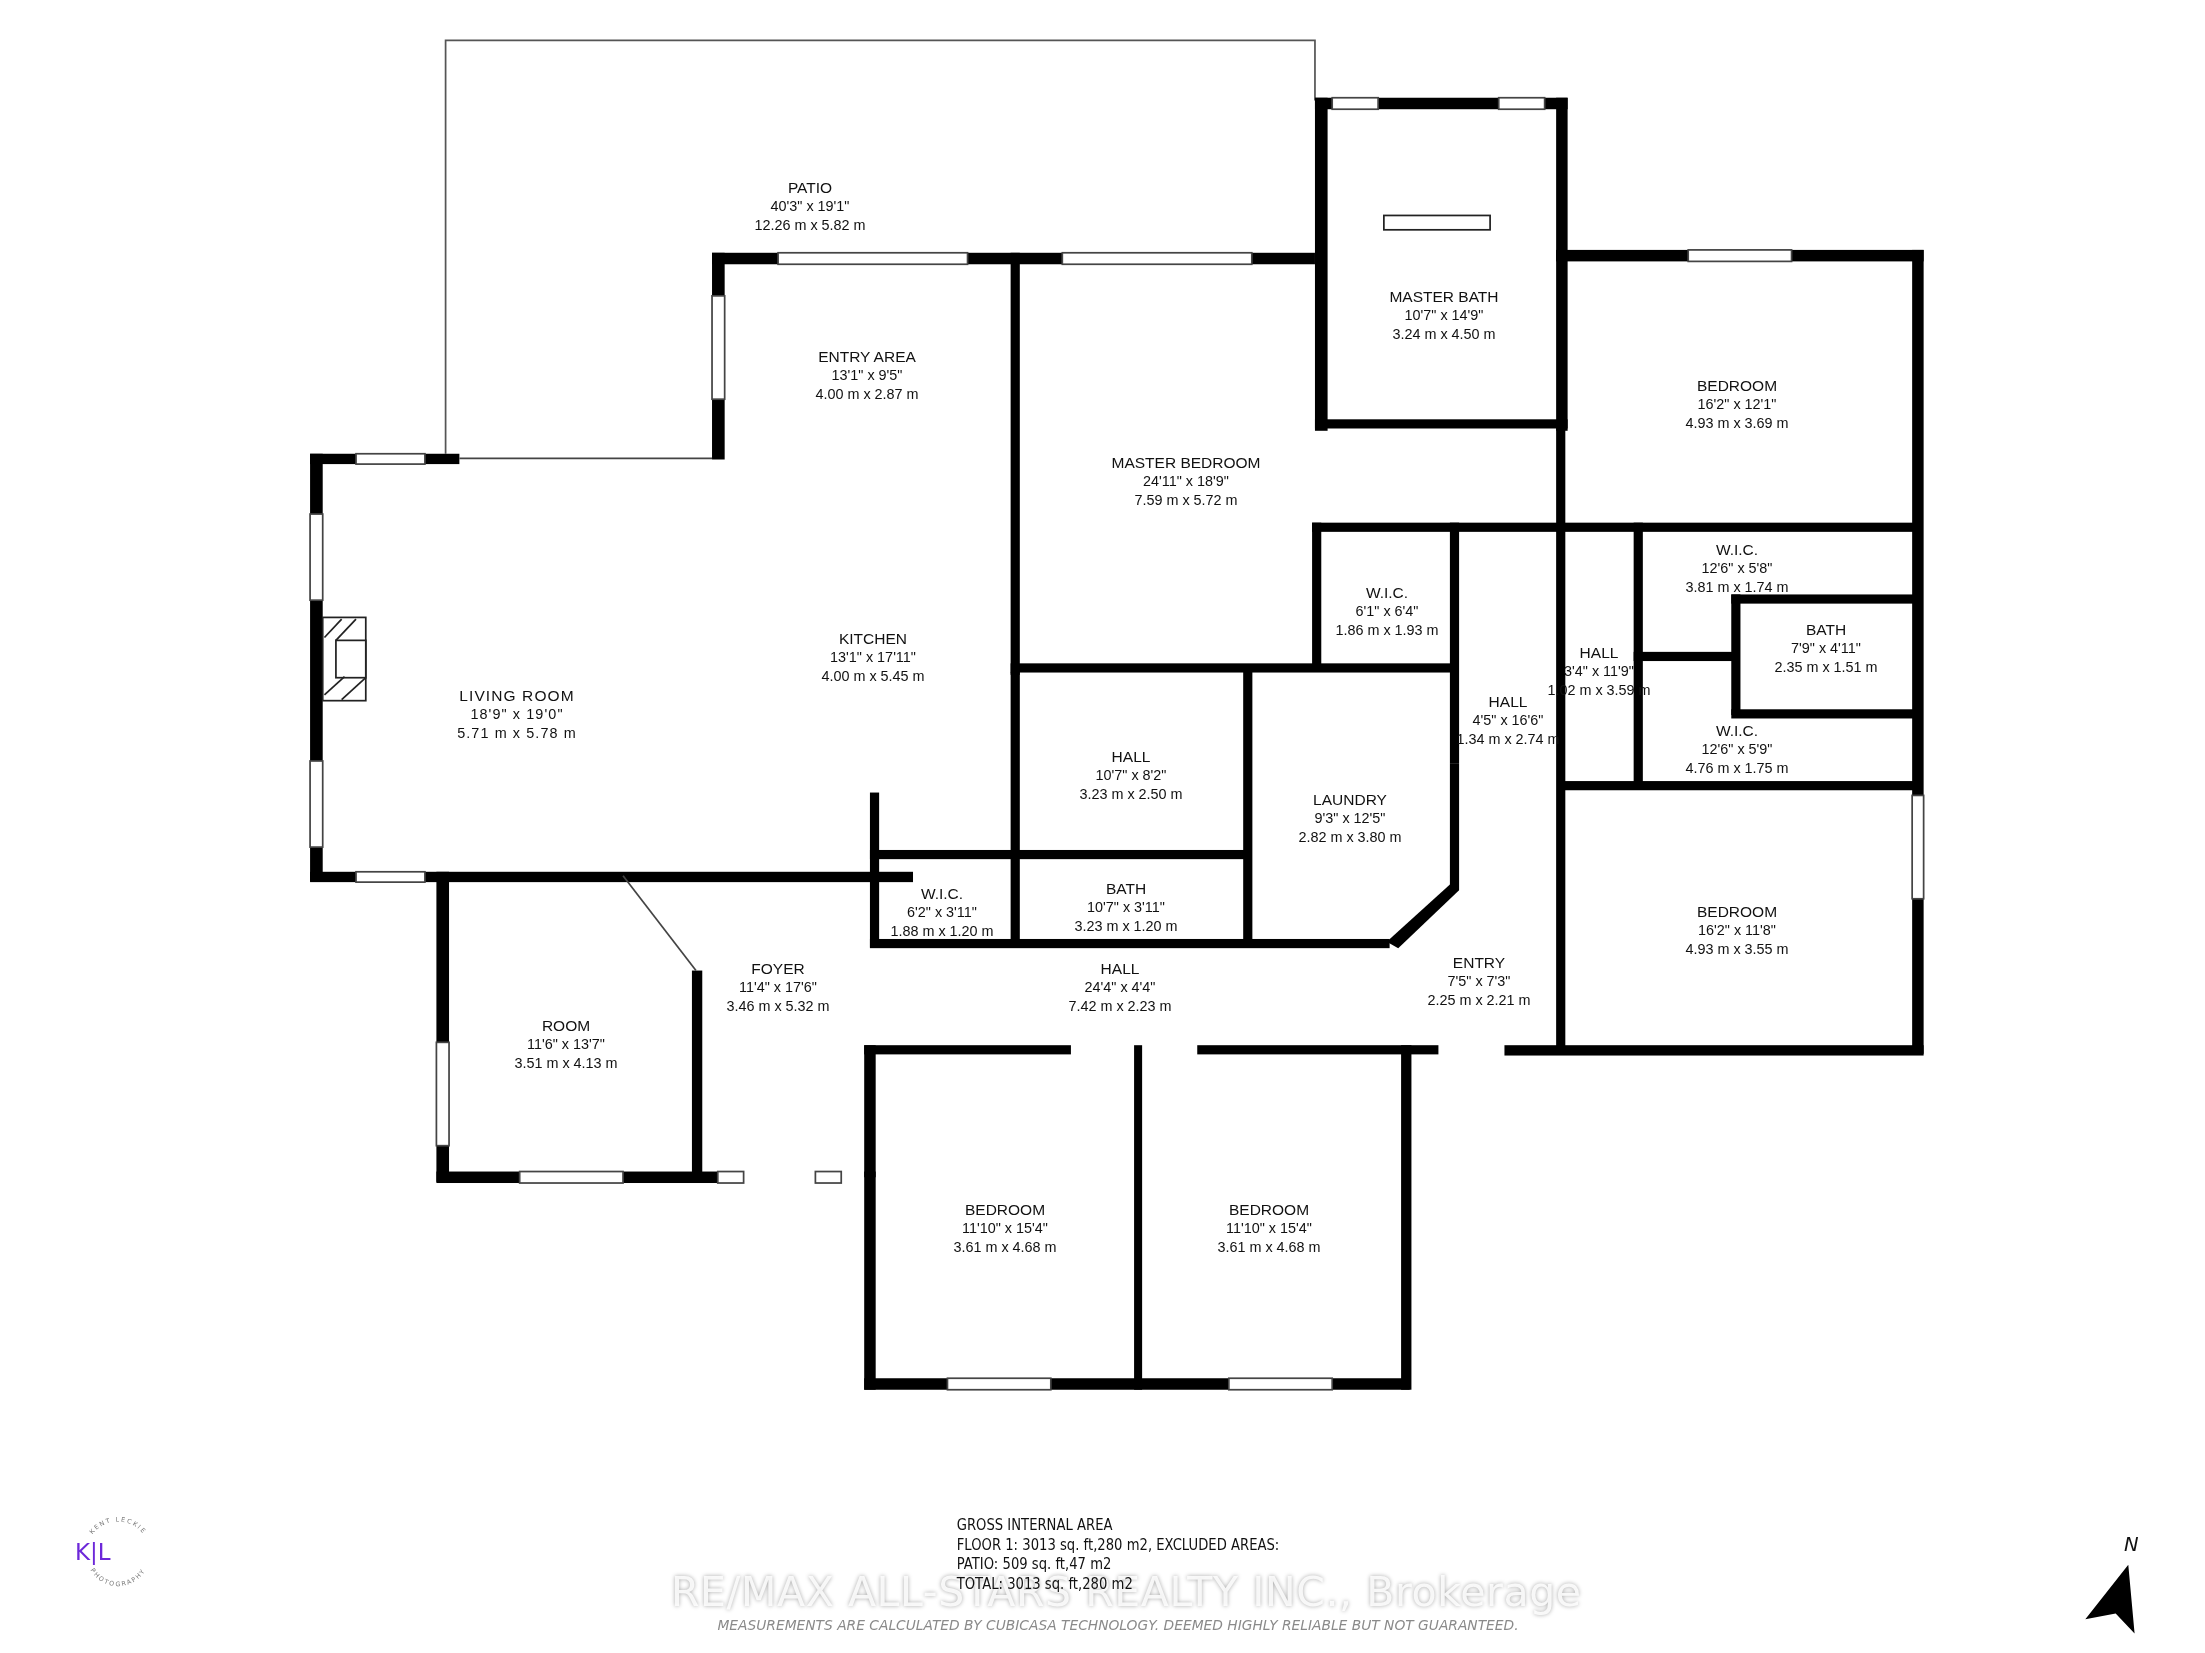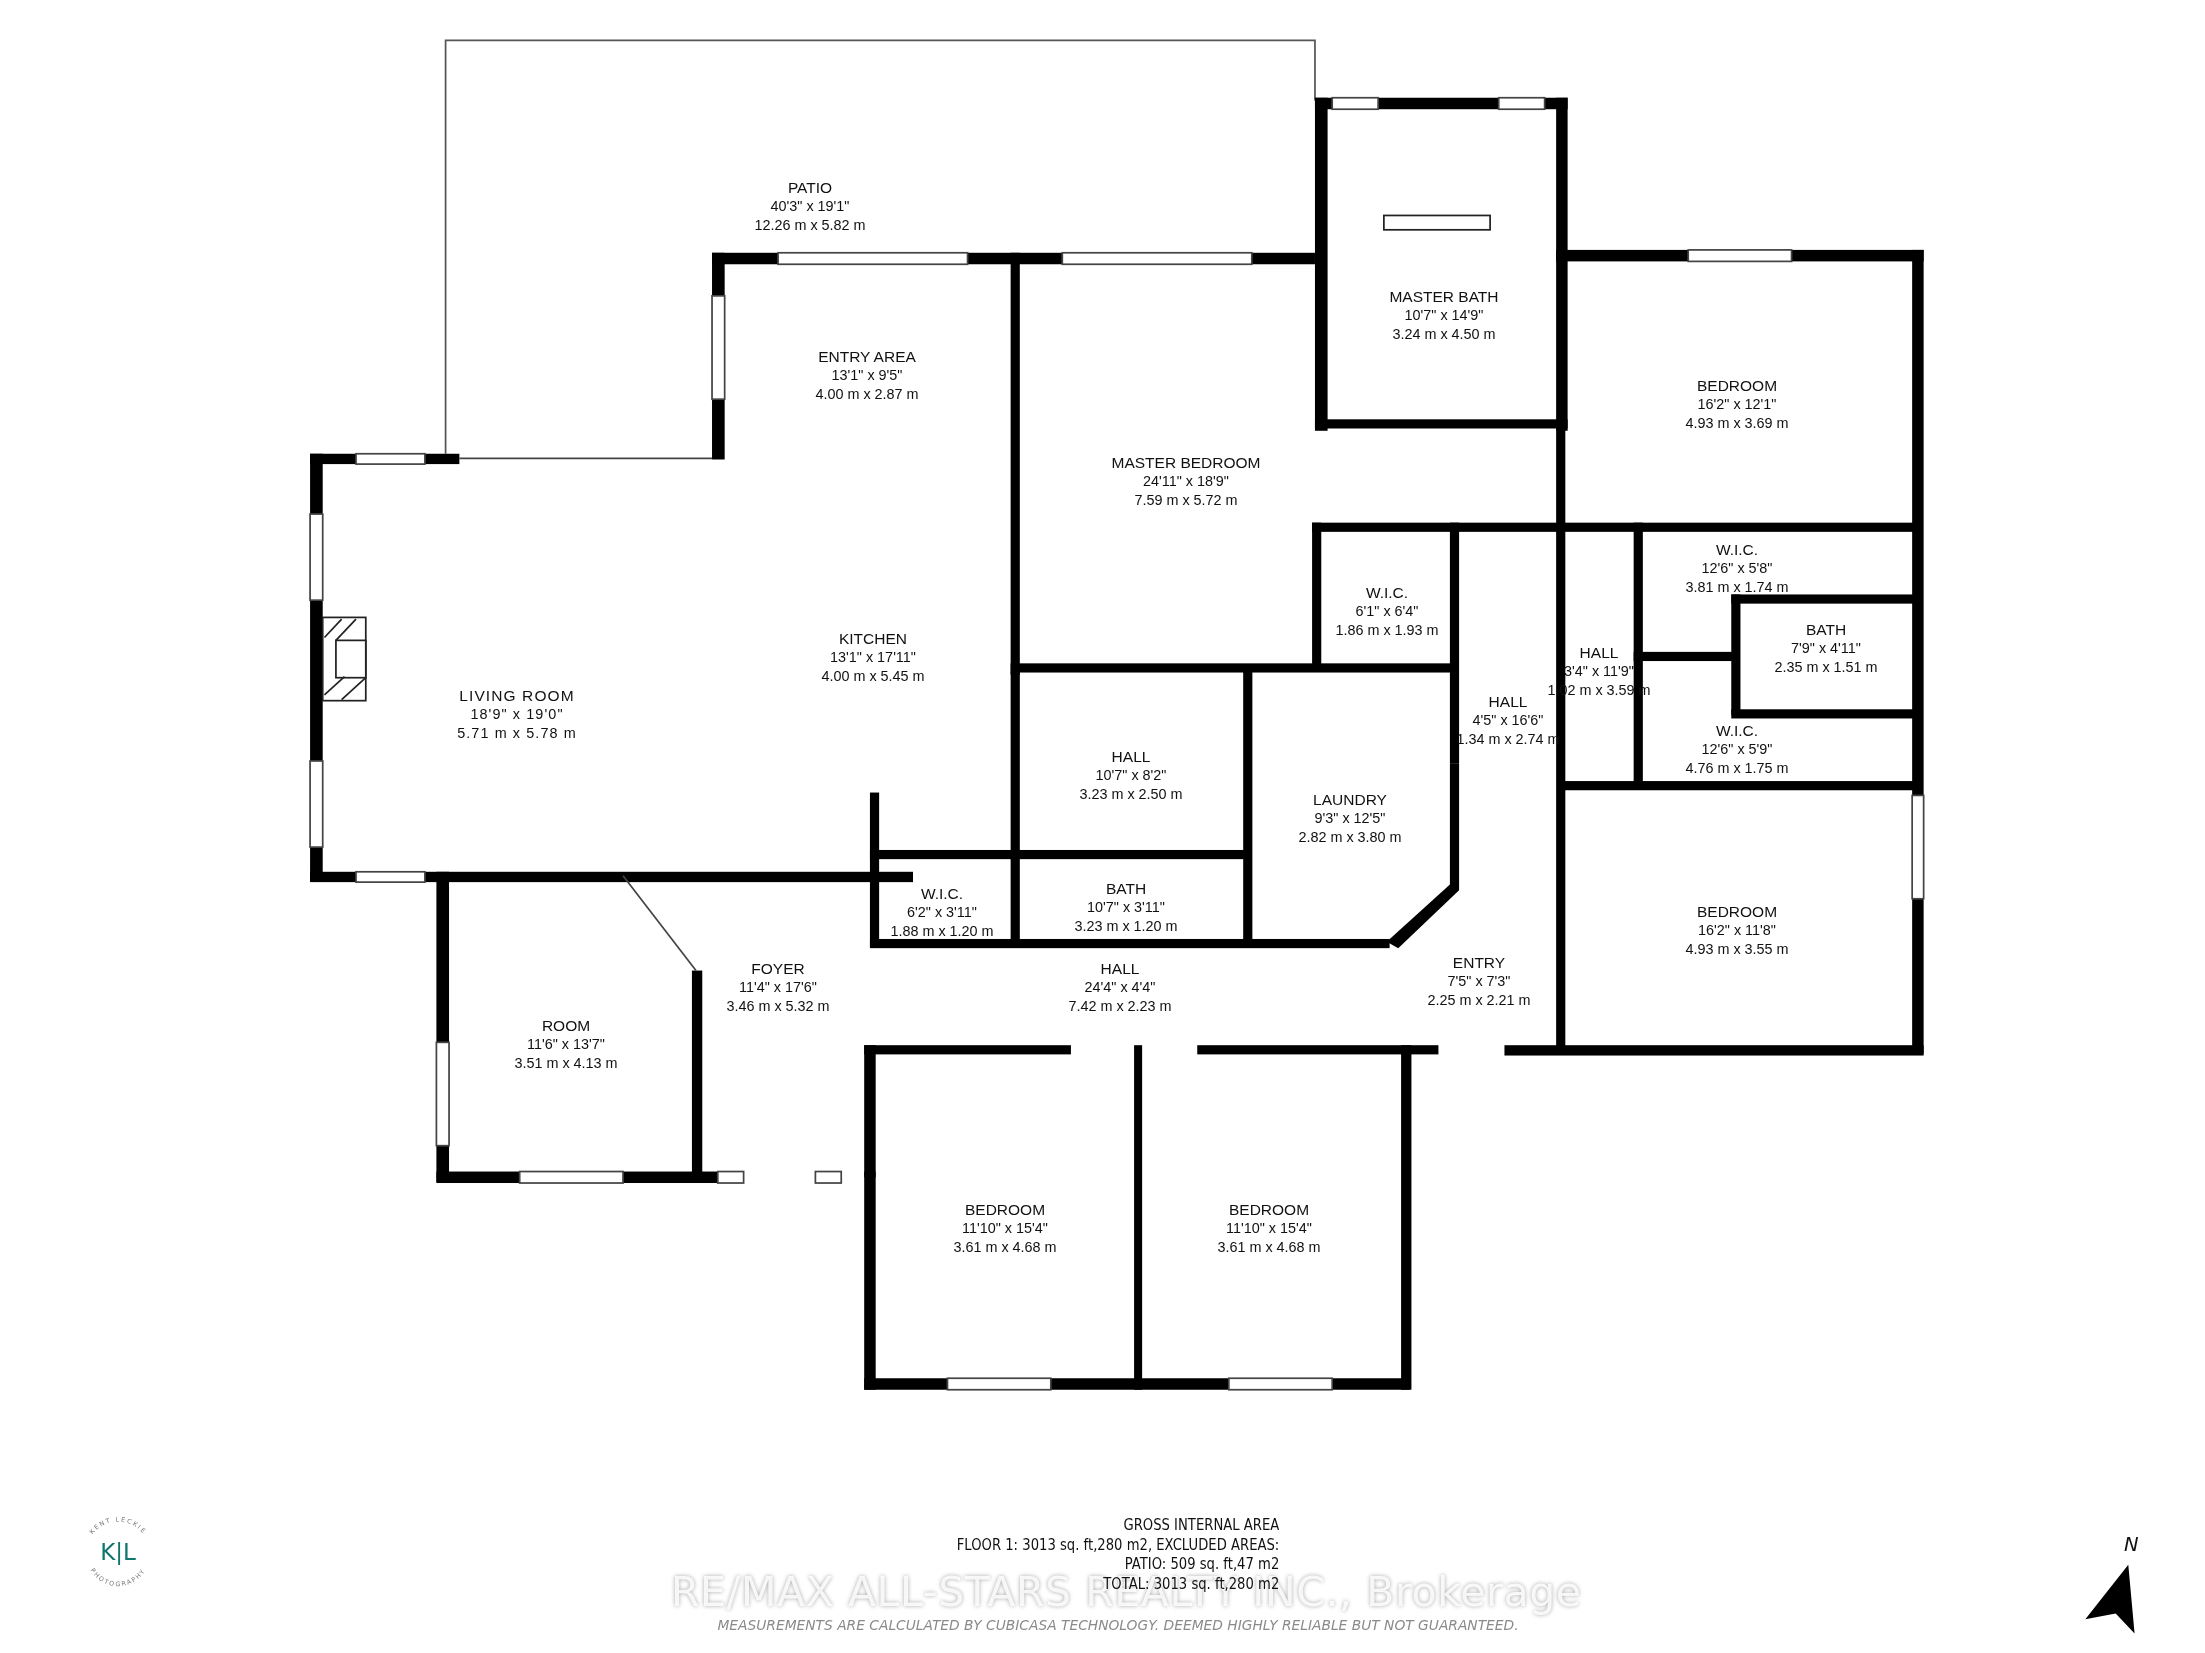--- a/index.html
+++ b/index.html
@@ -6,27 +6,27 @@
   body { width: 2205px; height: 1654px; position: relative; overflow: hidden; font-family: "Liberation Sans", sans-serif; }
   svg.plan { position: absolute; left: 0; top: 0; }
   .wall { fill: #000000; }
   .thin { fill: none; stroke: #555555; stroke-width: 3; }
   .win { fill: #ffffff; stroke: #444444; stroke-width: 3; }
   .winline { stroke: #444444; stroke-width: 3; }
   .label { position: absolute; text-align: center; color: #111111; font-family: "Liberation Sans", sans-serif; transform: translateX(-50%); white-space: nowrap; }
   .label .name { font-size: 15.5px; line-height: 19px; display: block; }
   .label .dim { font-size: 14.4px; line-height: 19px; display: block; }
   .label.wide .name, .label.wide .dim { letter-spacing: 1.1px; }
-  .summary { position: absolute; left: 1118px; top: 1516px; transform: translateX(-50%); text-align: right; color: #111; font-family: "DejaVu Sans", sans-serif; }
+  .summary { position: absolute; left: 1118px; top: 1516px; transform: translateX(-50%); text-align: left; color: #111; font-family: "DejaVu Sans", sans-serif; }
   .summary div { font-size: 15.5px; line-height: 19.5px; transform: scaleX(0.85); }
   .watermark { position: absolute; left: 671px; top: 1568px; font-size: 41px; color: rgba(255,255,255,0.85); text-shadow: 0 0 4.6px rgba(0,0,0,0.35); font-family: "DejaVu Sans", sans-serif; white-space: nowrap; letter-spacing: 0.6px; }
   .disclaimer { position: absolute; left: 1118px; top: 1617px; transform: translateX(-50%); font-size: 13.8px; color: #8a8a8a; font-family: "DejaVu Sans", sans-serif; white-space: nowrap; font-style: italic; }
   .logo { position: absolute; left: 75px; top: 1510px; width: 86px; height: 86px; }
   .logo .ring { position: absolute; inset: 0; }
-  .logo .mono { position: absolute; left: 0; right: 0; top: 29px; text-align: center; font-size: 23px; color: #0f766e; font-family: "DejaVu Sans", sans-serif; }
+  .logo .mono { position: absolute; left: 0; right: 0; top: 29px; text-align: left; font-size: 23px; color: #6d28d9; font-family: "DejaVu Sans", sans-serif; }
   .north { position: absolute; left: 2067px; top: 1533px; width: 126px; height: 115px; }
   .north .n { position: absolute; left: 57px; top: 0px; font-size: 19.5px; font-style: italic; color: #111; font-family: "DejaVu Sans", sans-serif; }
 </style>
 </head>
 <body>
 
 <svg class="plan" width="2205" height="1654" viewBox="0 0 3840 2880" xmlns="http://www.w3.org/2000/svg">
 
   <g>
     <polyline class="thin" points="776,790 776,70 2290,70 2290,175"></polyline>

